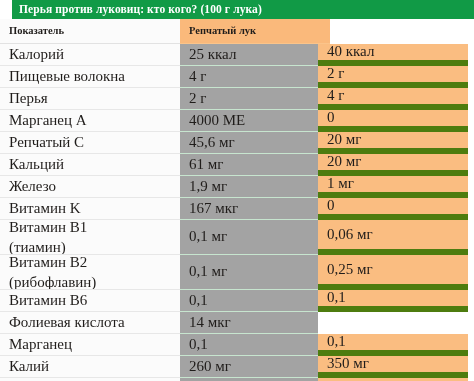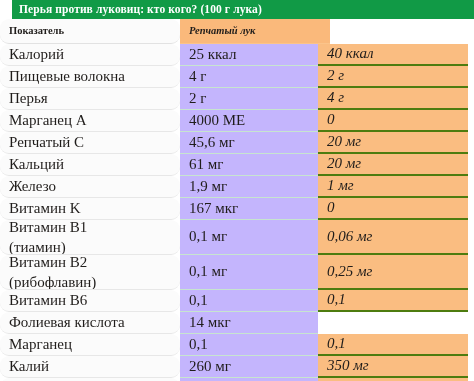--- a/index.html
+++ b/index.html
@@ -68,30 +68,30 @@
     font-size: 15px;
     color: #201d1b;
     line-height: 1.28;
     padding: 0 0 0 9px;
     overflow: hidden;
   }
 
   
   .col-metric { width: 180px; }
   .col-green  { width: 138px; }
-  .col-onion  { width: 150px; font-style: italic; }
-
-  
-  .col-metric { background: #fbfbfb; border-bottom: 1px solid #e7e7e7; border-radius: 9px; }
-  .col-green  { background: #c4b5fd; }
+  .col-onion  { width: 150px; }
+
+  
+  .col-metric { background: #fbfbfb; border-bottom: 1px solid #e7e7e7; }
+  .col-green  { background: #a3a3a3; }
   .col-onion  { background: #fabd81; }
 
   
   .col-green  { border-bottom: 1px solid #c7e5cf; }
-  .col-onion  { border-bottom: 2px solid #4d7c0f; }
+  .col-onion  { border-bottom: 6px solid #4d7c0f; }
 
   
   .row-head .cell {
     font-weight: bold;
     font-size: 10.5px;
   }
   .row-head .col-metric { background: #fbfbfb; border-bottom: 1px solid #e2e2e2; }
   .row-head .col-green  { background: #a9d8b6; border-bottom: 1px solid #bfe0c8; }
   .row-head .col-onion  { background: #fab97b; border-bottom: 1px solid #fbc48a; }
 

